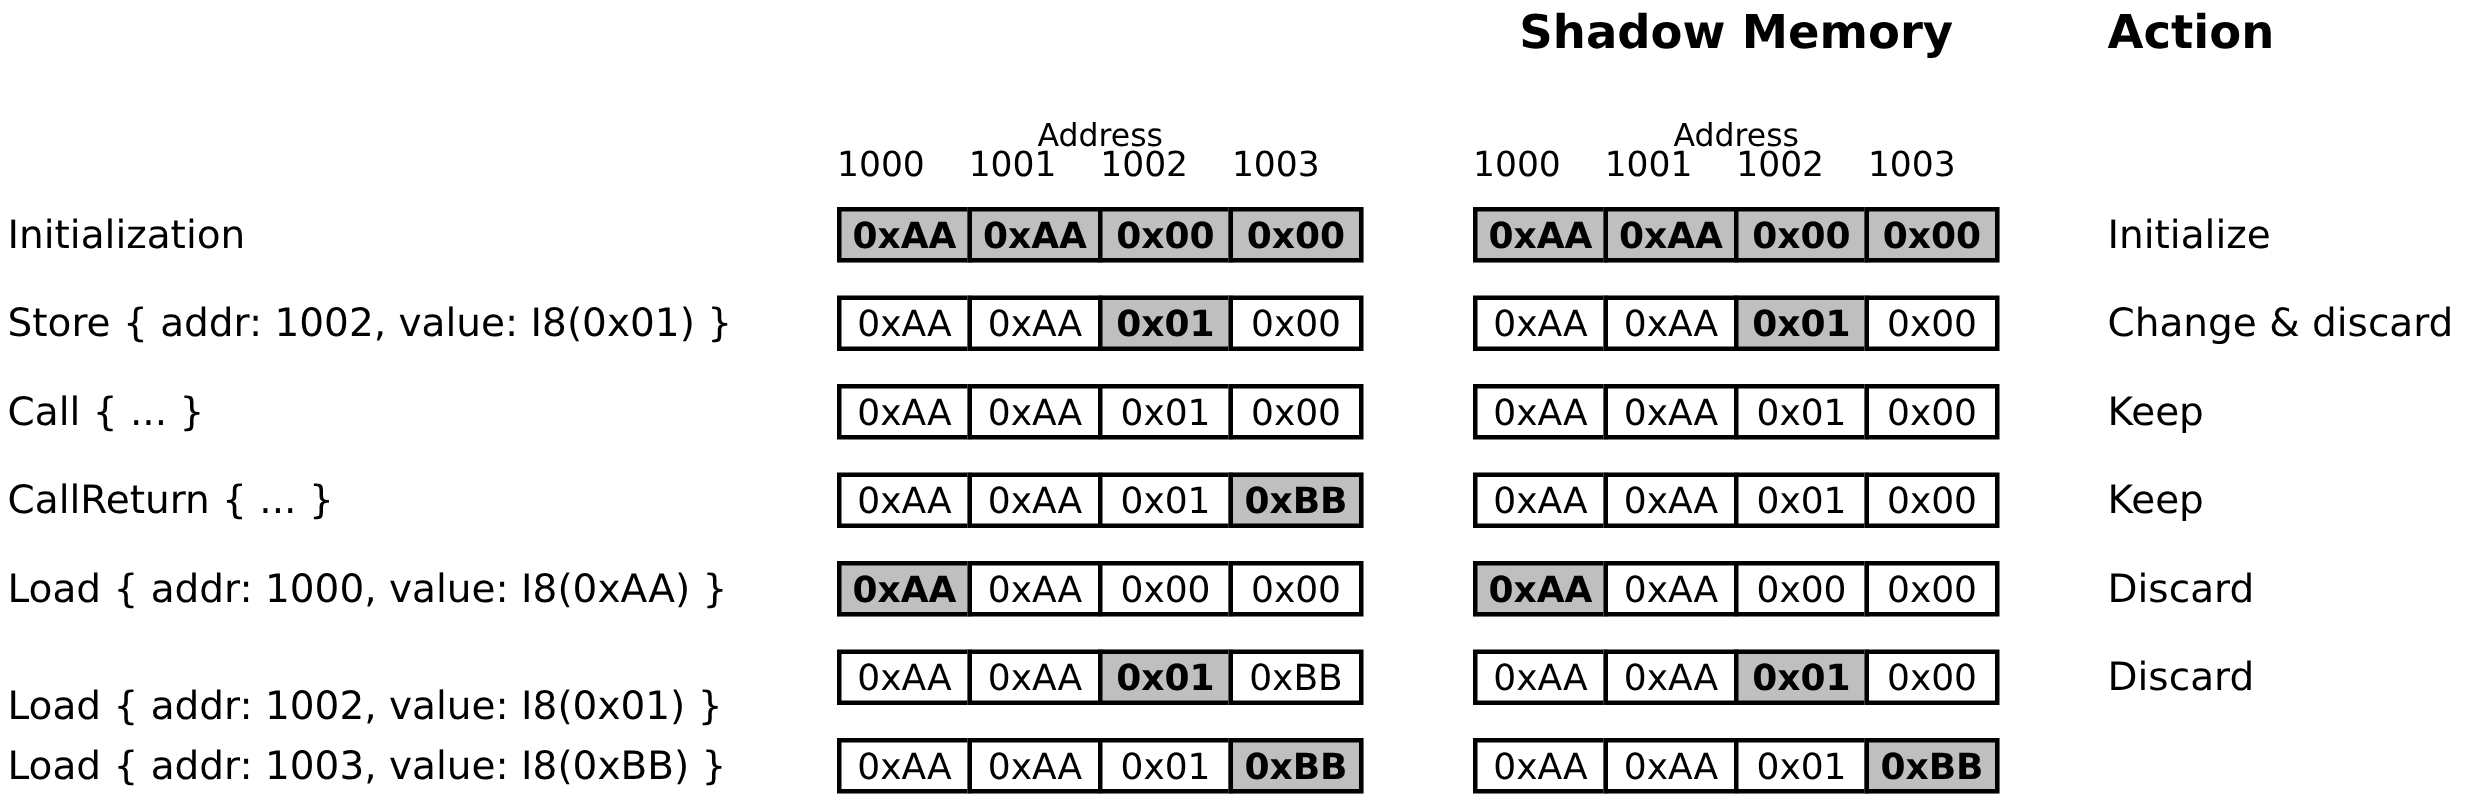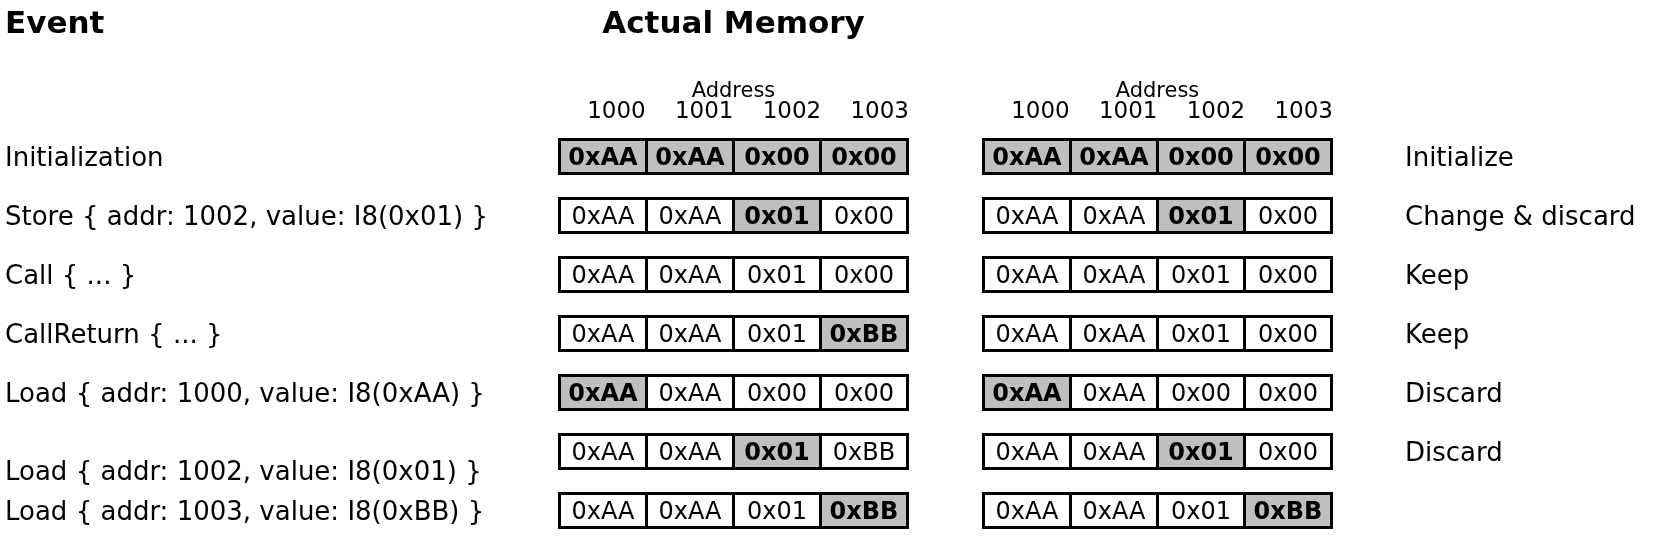--- a/index.html
+++ b/index.html
@@ -25,21 +25,21 @@
   }
   .addr-label.actual { left:558px; }
   .addr-label.shadow { left:982px; }
   .addr-nums {
     position:absolute; top:97px; width:351px;
     display:flex;
   }
   .addr-nums.actual { left:558px; }
   .addr-nums.shadow { left:982px; }
   .addr-nums span {
-    flex:1 1 0; text-align:right; font-size:23px;
+    flex:1 1 0; text-align:left; font-size:23px;
   }
   .event-text, .action-text {
     position:absolute; height:37px;
     display:flex; align-items:center;
     font-size:26px; white-space:nowrap;
   }
   .event-text  { left:5px; width:545px; }
   .action-text { left:1405px; width:250px; }
   .action-hl {
     background:var(--hl-bg,#f7f7f7);
@@ -61,22 +61,22 @@
   .cell + .cell { margin-left:-3px; }
   .cell.shaded {
     background:var(--cell-shaded,#bfbfbf);
     font-weight:bold;
   }
 </style>
 </head>
 <body>
 
 <div class="page" style="--cell-shaded: #bfbfbf; --cell-border: #000000; --hl-bg: #f7f7f7;">
-  <div class="hdr hdr-event">Event</div>
-  <div class="hdr hdr-actual">Actual Memory</div>
+  <div class="hdr hdr-shadow">Shadow Memory</div>
+  <div class="hdr hdr-action">Action</div>
 
   <div class="addr-label actual">Address</div>
   <div class="addr-label shadow">Address</div>
 
   <div class="addr-nums actual" id="addr-actual">
       <span>1000</span>
       <span>1001</span>
       <span>1002</span>
       <span>1003</span>
     </div>

